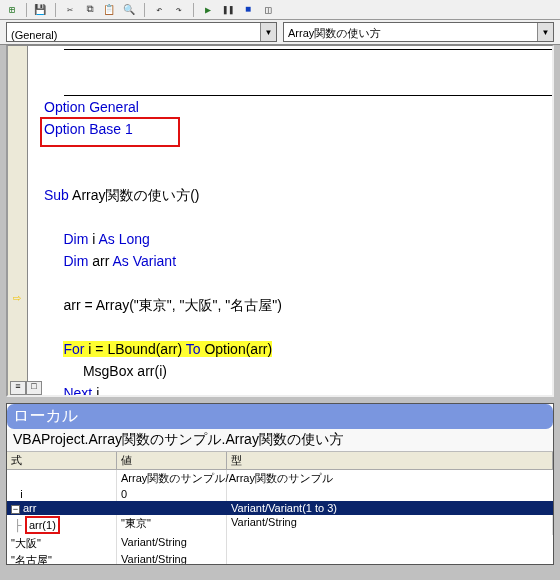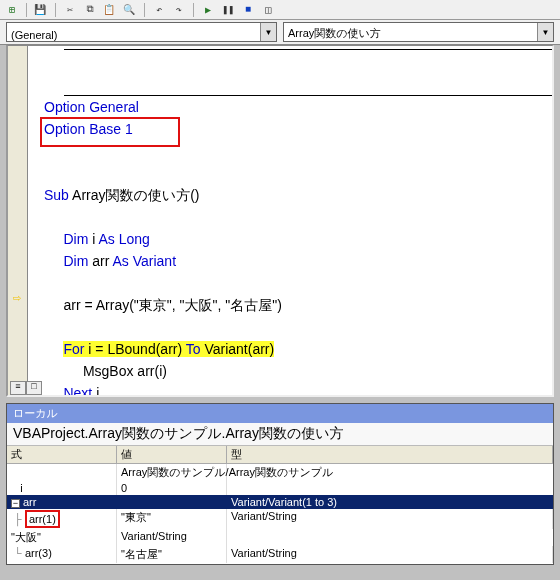--- a/index.html
+++ b/index.html
@@ -122,22 +122,23 @@
     border: 1px solid #555;
     background: #fff;
     height: 162px;
     display: flex;
     flex-direction: column;
   }
   .locals-title {
     background: #7a96df;
     color: #fff;
     font-family: sans-serif;
-    font-size: 11px;
+    font-size: 16px;
     padding: 2px 6px;
+    border-radius: 7px;
   }
   .locals-context {
     font-family: sans-serif;
     font-size: 14px;
     padding: 2px 6px;
     border-bottom: 1px solid #bbb;
     background: #f8f8f8;
   }
   .locals-grid {
     flex: 1;
@@ -225,21 +226,21 @@
 <span class="kw">Option Base 1</span>
 <span class="ruler-line" style="top:49px"></span>
 
 <span class="kw">Sub</span><span class="txt"> Array関数の使い方()</span>
 
      <span class="kw">Dim</span><span class="txt"> i </span><span class="kw">As Long</span>
      <span class="kw">Dim</span><span class="txt"> arr </span><span class="kw">As Variant</span>
 
      <span class="txt">arr = Array("東京", "大阪", "名古屋")</span>
 
-     <span class="hilite"><span class="kw">For</span><span class="txt"> i = LBound(arr) </span><span class="kw">To</span><span class="txt"> Variant(arr)</span></span>
+     <span class="hilite"><span class="kw">For</span><span class="txt"> i = LBound(arr) </span><span class="kw">To</span><span class="txt"> Option(arr)</span></span>
           <span class="txt">MsgBox arr(i)</span>
      <span class="kw">Next</span><span class="txt"> i</span>
 </div>
   <div class="redbox1"></div>
   <div class="bottom-tabs">
     <div class="tab">≡</div>
     <div class="tab">□</div>
   </div>
 </div>
 
@@ -268,18 +269,17 @@
     <div class="grid-row">
       <div class="cell"><span class="tree-line">&nbsp;├&nbsp;</span><span class="redbox2"><span>arr(1)</span></span></div>
       <div class="cell">"東京"</div>
       <div class="cell">Variant/String</div>
     </div>
     <div class="grid-row">
       <div class="cell">"大阪"</div>
       <div class="cell">Variant/String</div>
     </div>
     <div class="grid-row">
-      <div class="cell"><span class="tree-line">&nbsp;└&nbsp;</span><span>arr(3)</span></div>
       <div class="cell">"名古屋"</div>
       <div class="cell">Variant/String</div>
     </div>
   </div>
 </div>
 
 </body></html>

